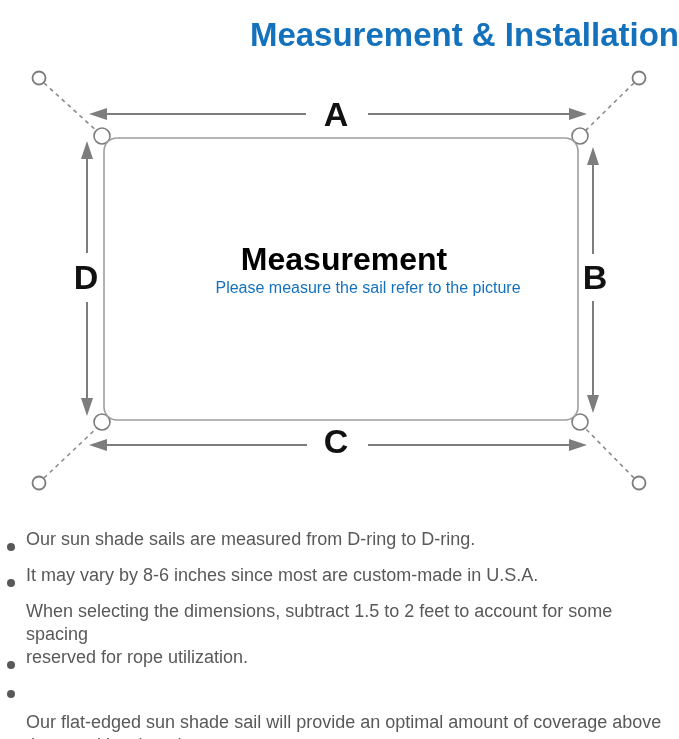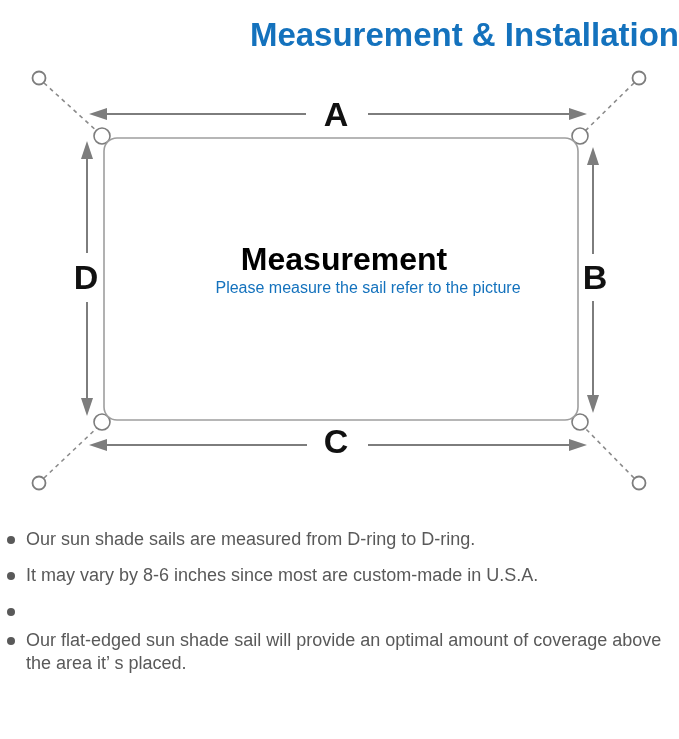--- a/index.html
+++ b/index.html
@@ -60,21 +60,21 @@
     position: absolute;
     top: 528px; left: 0;
     width: 679px;
     margin: 0;
     padding: 0 4px 0 4px;
     list-style: none;
     box-sizing: border-box;
   }
   .note-item {
     display: flex;
-    align-items: flex-start;
+    align-items: flex-end;
     margin-bottom: 13px;
   }
   .bullet-dot {
     flex: 0 0 auto;
     width: 8px; height: 8px;
     border-radius: 50%;
     background: #595959;
     margin: 8px 11px 0 3px;
   }
   .note-text {
@@ -159,20 +159,25 @@
     <li class="note-item">
       <span class="bullet-dot"></span>
       <span class="note-text">Our sun shade sails are measured from D-ring to D-ring.</span>
     </li>
     <li class="note-item">
       <span class="bullet-dot"></span>
       <span class="note-text">It may vary by 8-6 inches since most are custom-made in U.S.A.</span>
     </li>
     <li class="note-item">
       <span class="bullet-dot"></span>
+      <span class="note-text">When selecting the dimensions, subtract 1.5 to 2 feet to account for some spacing
+reserved for rope utilization.</span>
+    </li>
+    <li class="note-item">
+      <span class="bullet-dot"></span>
     </li>
     <li class="note-item">
       <span class="bullet-dot"></span>
       <span class="note-text">Our flat-edged sun shade sail will provide an optimal amount of coverage above
 the area it’ s placed.</span>
     </li>
   </ul>
 
 </div>
 

